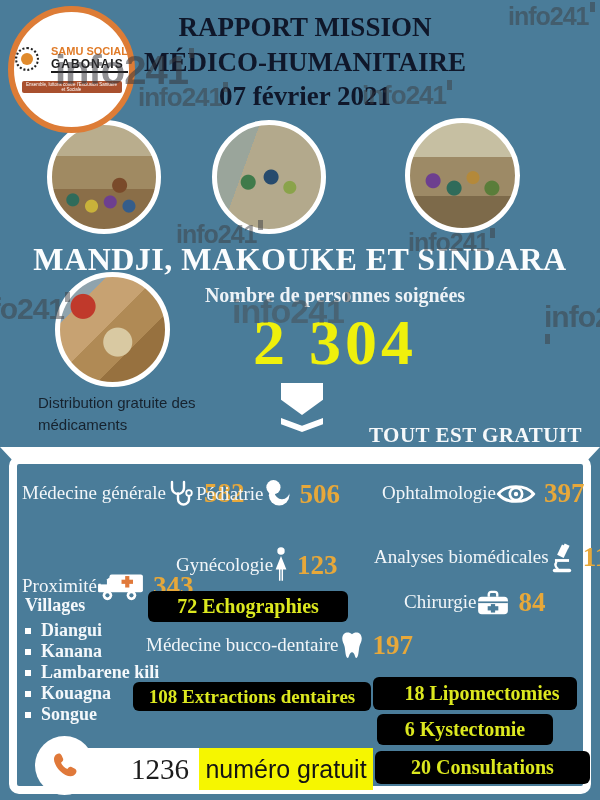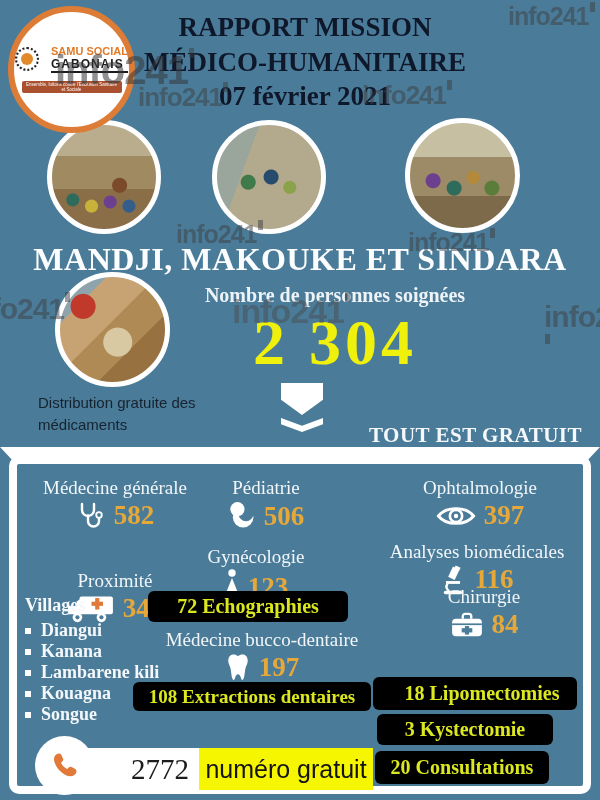--- a/index.html
+++ b/index.html
@@ -90,21 +90,21 @@
   .free-banner { position:absolute; right:18px; top:423px; color:#f5f8fa; font-weight:bold;
                  font-size:21px; letter-spacing:0.5px; z-index:25; }
 
   
   .frame-band { position:absolute; left:0; top:447px; width:600px; height:16px; background:#fff;
                 clip-path:polygon(0 0,100% 0,97.5% 100%,2.5% 100%); z-index:20; }
   .frame { position:absolute; left:9px; top:456px; width:582px; height:338px;
            border:8px solid #fff; border-radius:10px; z-index:20; pointer-events:none; }
 
   
-  .stat { position:absolute; z-index:22; display:flex; flex-direction:column; align-items:center;justify-content:flex-end; }
+  .stat { position:absolute; z-index:22; display:flex; flex-direction:row; align-items:center; }
   .stat-label { color:#f2f6f9; font-size:19px; white-space:nowrap; }
   .stat-row { display:flex; align-items:center; gap:8px; margin-top:1px; }
   .stat-value { color:#e7a83a; font-weight:bold; font-size:27px; }
   .icon { display:inline-flex; align-items:center; justify-content:center; }
 
   .s1 { left:22px;  top:477px; width:186px; }
   .s2 { left:196px; top:477px; width:140px; }
   .s3 { left:382px; top:477px; width:196px; }
   .s4 { left:22px;  top:546px; width:186px;margin-top:24px; }
   .s5 { left:176px; top:546px; width:160px; }
@@ -121,21 +121,21 @@
 
   
   .badge { position:absolute; background:#000000; color:#dce81f; font-weight:bold; font-size:20px;
            display:flex; align-items:center; justify-content:center; border-radius:6px; z-index:22;
            white-space:nowrap; }
   .b-echo { left:148px; top:591px; width:200px; height:31px; }
   .b-extr { left:133px; top:682px; width:238px; height:29px; font-size:19px; }
   .b-circ { left:375px; top:637px; width:200px; height:33px; }
   .b-lipo { left:373px; top:677px; width:204px; height:33px;padding-left:14px; }
   .b-kyst { left:377px; top:714px; width:176px; height:31px; }
-  .b-cons { left:375px; top:751px; width:174px; height:33px; }
+  .b-cons { left:375px; top:751px; width:215px; height:33px; }
 
   
   .hotline { position:absolute; left:35px; top:736px; z-index:23; }
   .hotline-circle { position:absolute; left:0; top:0; width:59px; height:59px; border-radius:50%;
                     background:#fff; display:flex; align-items:center; justify-content:center; z-index:2; }
   .hotline-number { position:absolute; left:30px; top:12px; width:134px; height:42px; background:#fff;
                     border-radius:4px 0 0 4px; display:flex; align-items:center; justify-content:flex-end;
                     padding-right:10px; font-size:29px; color:#1c1c1c; z-index:1; }
   .hotline-label { position:absolute; left:164px; top:12px; width:174px; height:42px; background:#f6f600;
                    display:flex; align-items:center; justify-content:center;
@@ -337,25 +337,25 @@
     </div>
     <div class="village-item">
       <span class="bullet"></span>
       <span>Songue</span>
     </div>
   </div>
 
   <div class="badge b-echo">72 Echographies</div>
   <div class="badge b-extr">108 Extractions dentaires</div>
   <div class="badge b-lipo">18 Lipomectomies</div>
-  <div class="badge b-kyst">3 Kystectomie</div>
+  <div class="badge b-kyst">6 Kystectomie</div>
   <div class="badge b-cons">20 Consultations</div>
 
   <div class="hotline">
-    <div class="hotline-number">2772</div>
+    <div class="hotline-number">1236</div>
     <div class="hotline-label">numéro gratuit</div>
     <div class="hotline-circle">
       <span class="icon">
         <svg width="32" height="32" viewBox="0 0 24 24">
             <path d="M4.2 4.8c1.6-2.5 4.3-2.9 5.3-.6l1 2.2c.6 1.4-.5 2.5-1.5 3.1.9 2.1 2.7 3.9 4.8 4.8.6-1 1.7-2.1 3.1-1.5l2.2 1c2.3 1 1.9 3.7-.6 5.3-2.3 1.5-6.7.2-10.2-3.3S2.7 7.1 4.2 4.8z" fill="#e0793a"></path>
           </svg>
       </span>
     </div>
   </div>
 

